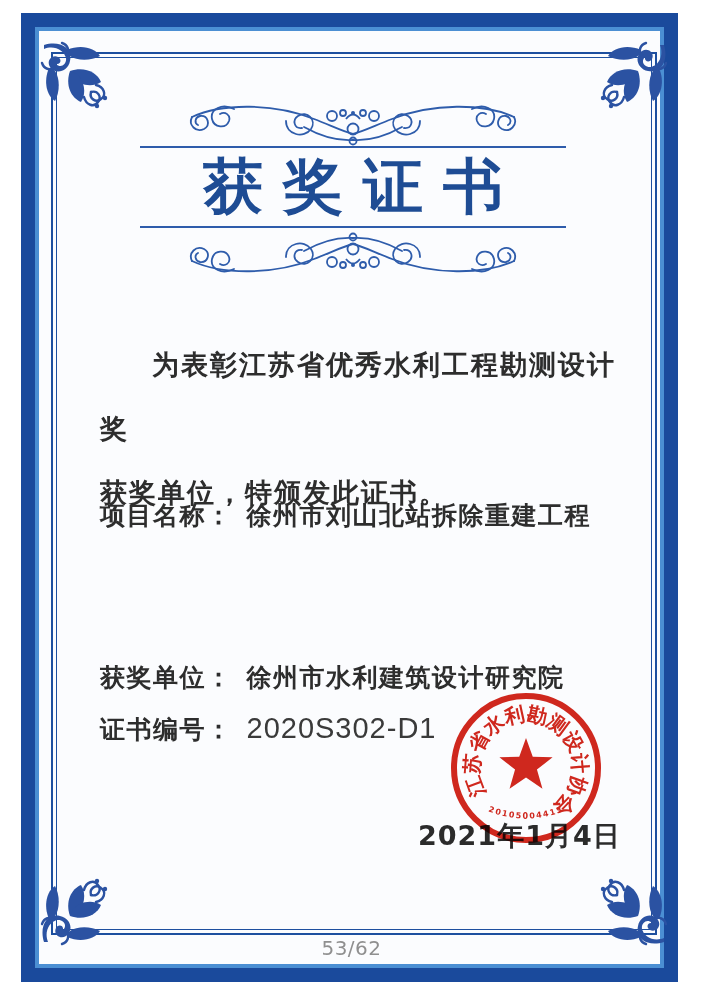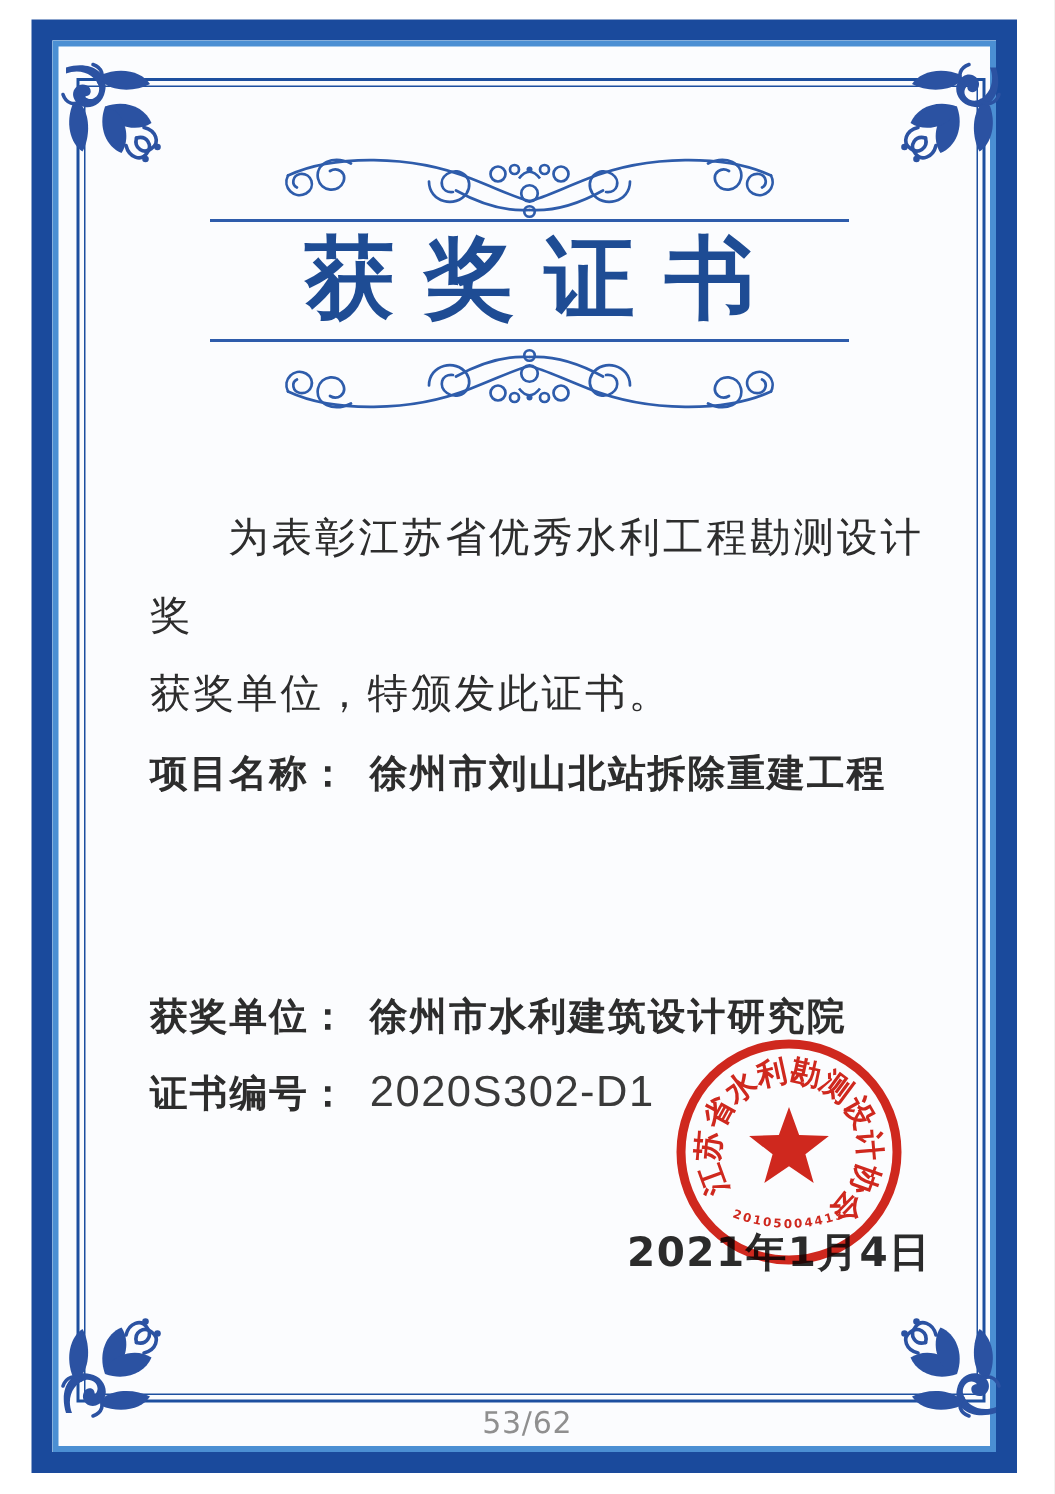--- a/index.html
+++ b/index.html
@@ -47,22 +47,22 @@
     position:absolute;left:140px;top:146px;width:426px;height:80px;
     line-height:80px;text-align:center;
     font-family:"DejaVu Serif","Liberation Serif",serif;
     font-weight:700;font-size:60px;letter-spacing:20px;text-indent:20px;
     color:var(--title-blue,#1e4c94);
     white-space:nowrap;
   }
   
   .body-text{
     position:absolute;left:100px;top:333px;width:530px;
-    font-size:27px;font-weight:400;letter-spacing:2px;
-    color:var(--text-dark,#2d2d2d);line-height:52px;
+    font-size:27px;font-weight:700;letter-spacing:2px;
+    color:var(--text-dark,#2d2d2d);line-height:64px;
   }
   .body-text .indent{text-indent:52px;}
   
   .field{
     position:absolute;left:100px;white-space:nowrap;
     font-size:25px;font-weight:700;letter-spacing:1.5px;
     color:var(--text-dark,#2d2d2d);line-height:36px;
   }
   .field .value{margin-left:14px;margin-top:33px;}
   .field .value.code{

